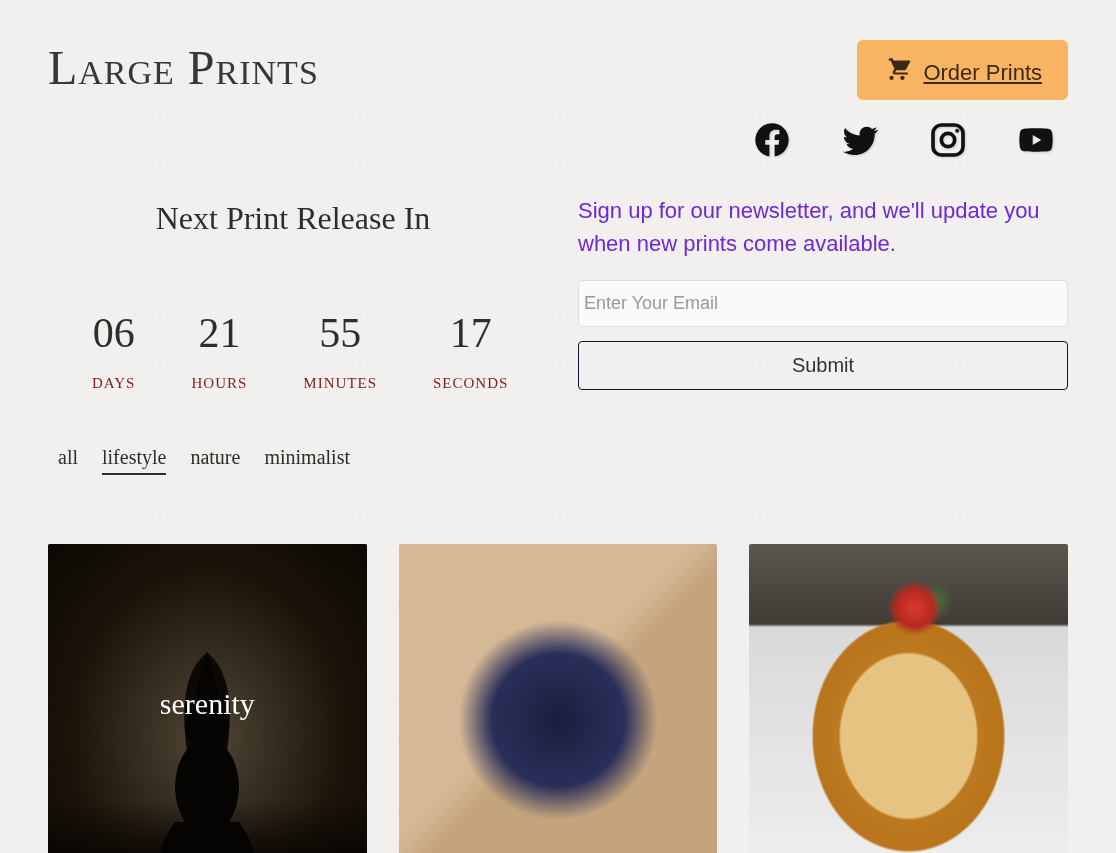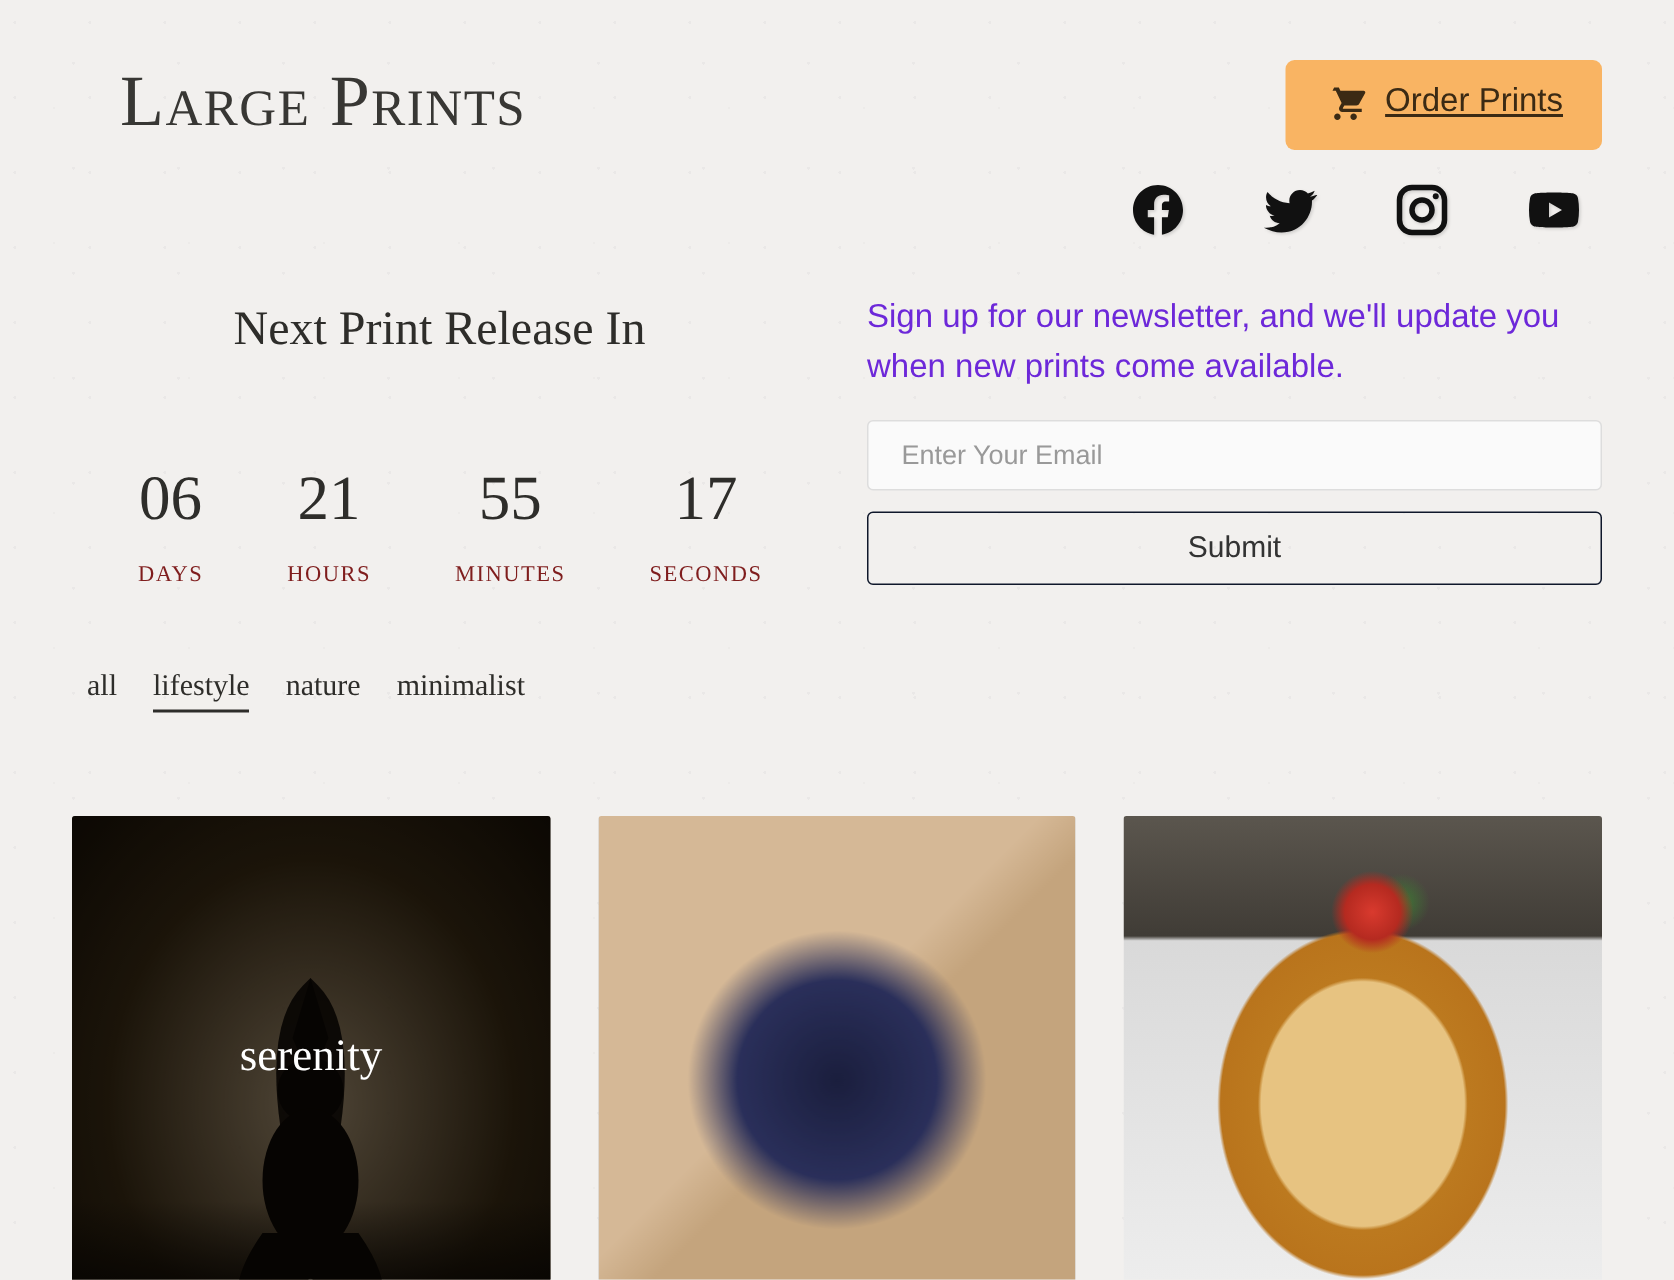--- a/index.html
+++ b/index.html
@@ -14,39 +14,38 @@
       radial-gradient(circle at 40% 80%, rgba(0,0,0,0.02) 1px, transparent 1px);
     background-size: 50px 50px, 70px 70px, 90px 90px;
     position: relative;
     overflow: hidden;
   }
   .header {
     display: flex;
     justify-content: space-between;
     align-items: flex-start;
     padding: 40px 48px 0 48px;
-    margin-left: 32px;
   }
   .logo {
     font-family: Georgia, serif;
     font-size: 48px;
     color: #383734;
     letter-spacing: 1px;
     font-variant: small-caps;
   }
   .order-btn {
     background: #f9b463;
     color: #3b2a14;
     border: none;
     border-radius: 6px;
     padding: 14px 26px;
     font-size: 22px;
     font-family: 'Segoe UI', Arial, sans-serif;
     display: flex;
-    align-items: flex-start;
+    align-items: flex-end;
     gap: 12px;
     cursor: pointer;
     text-decoration: none;
   }
   .order-btn .label {
     text-decoration: underline;
   }
   .socials {
     display: flex;
     justify-content: flex-end;
@@ -101,21 +100,21 @@
   .newsletter-text {
     font-family: 'Segoe UI', Arial, sans-serif;
     font-size: 22px;
     color: #6d28d9;
     line-height: 1.5;
     margin-bottom: 20px;
     margin-top:-6px;
   }
   .email-input {
     width: 100%;
-    padding: 12px 22px;
+    padding: 12px 5px;
     font-size: 18px;
     border: 1px solid #ddd;
     border-radius: 4px;
     background: #fafafa;
     font-family: 'Segoe UI', Arial, sans-serif;
     color: #777;
   }
   .email-input::placeholder { color: #999; }
   .submit-btn {
     width: 100%;

